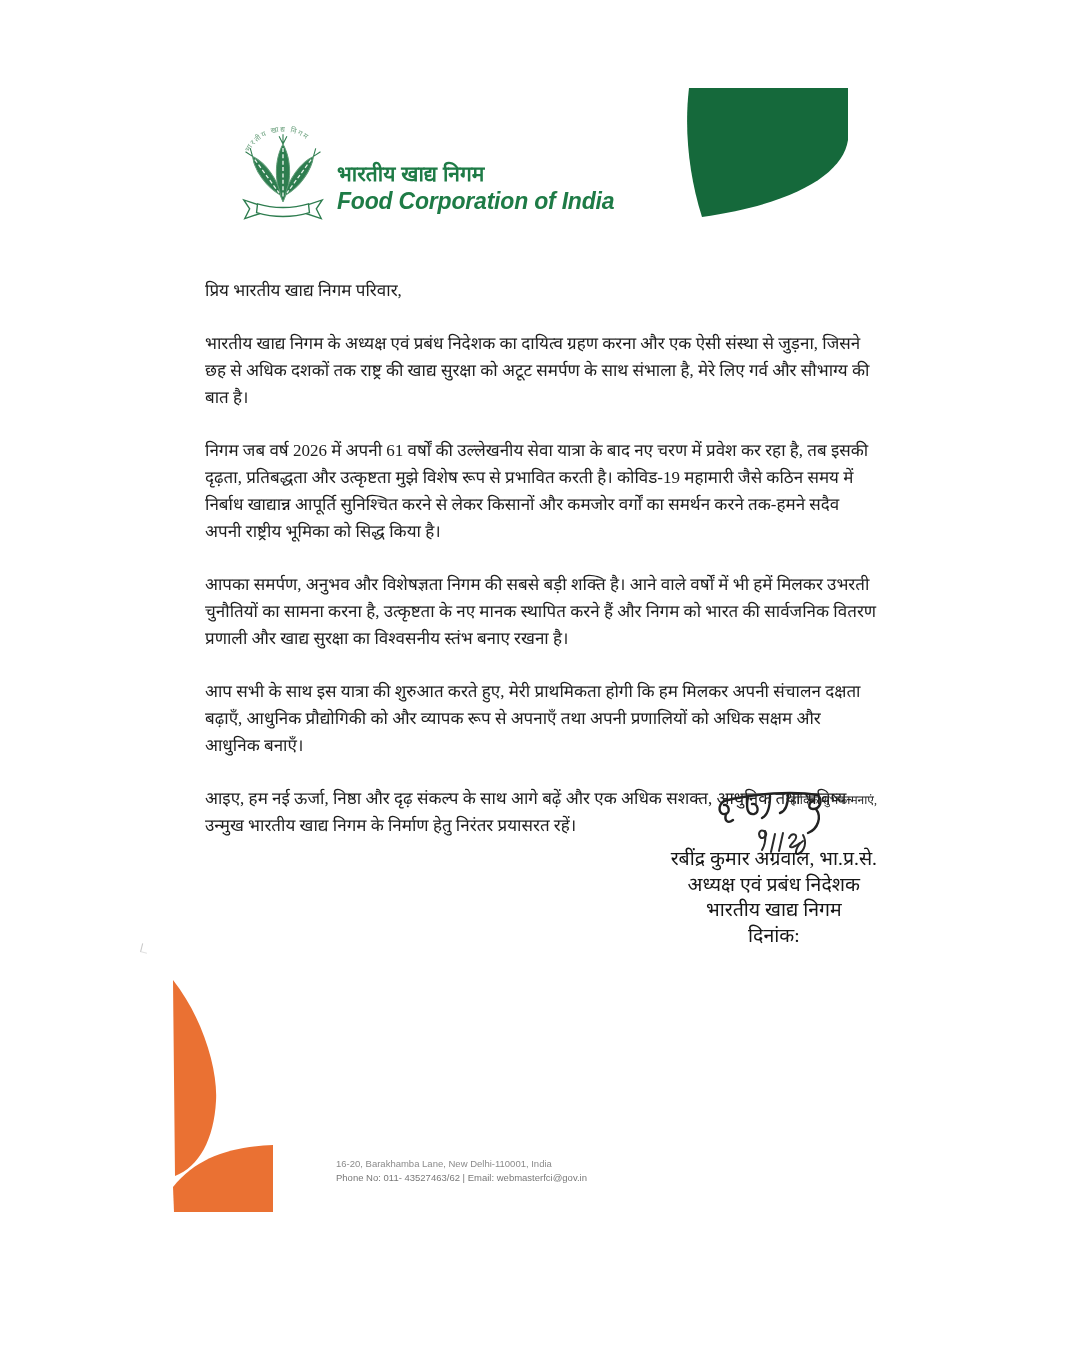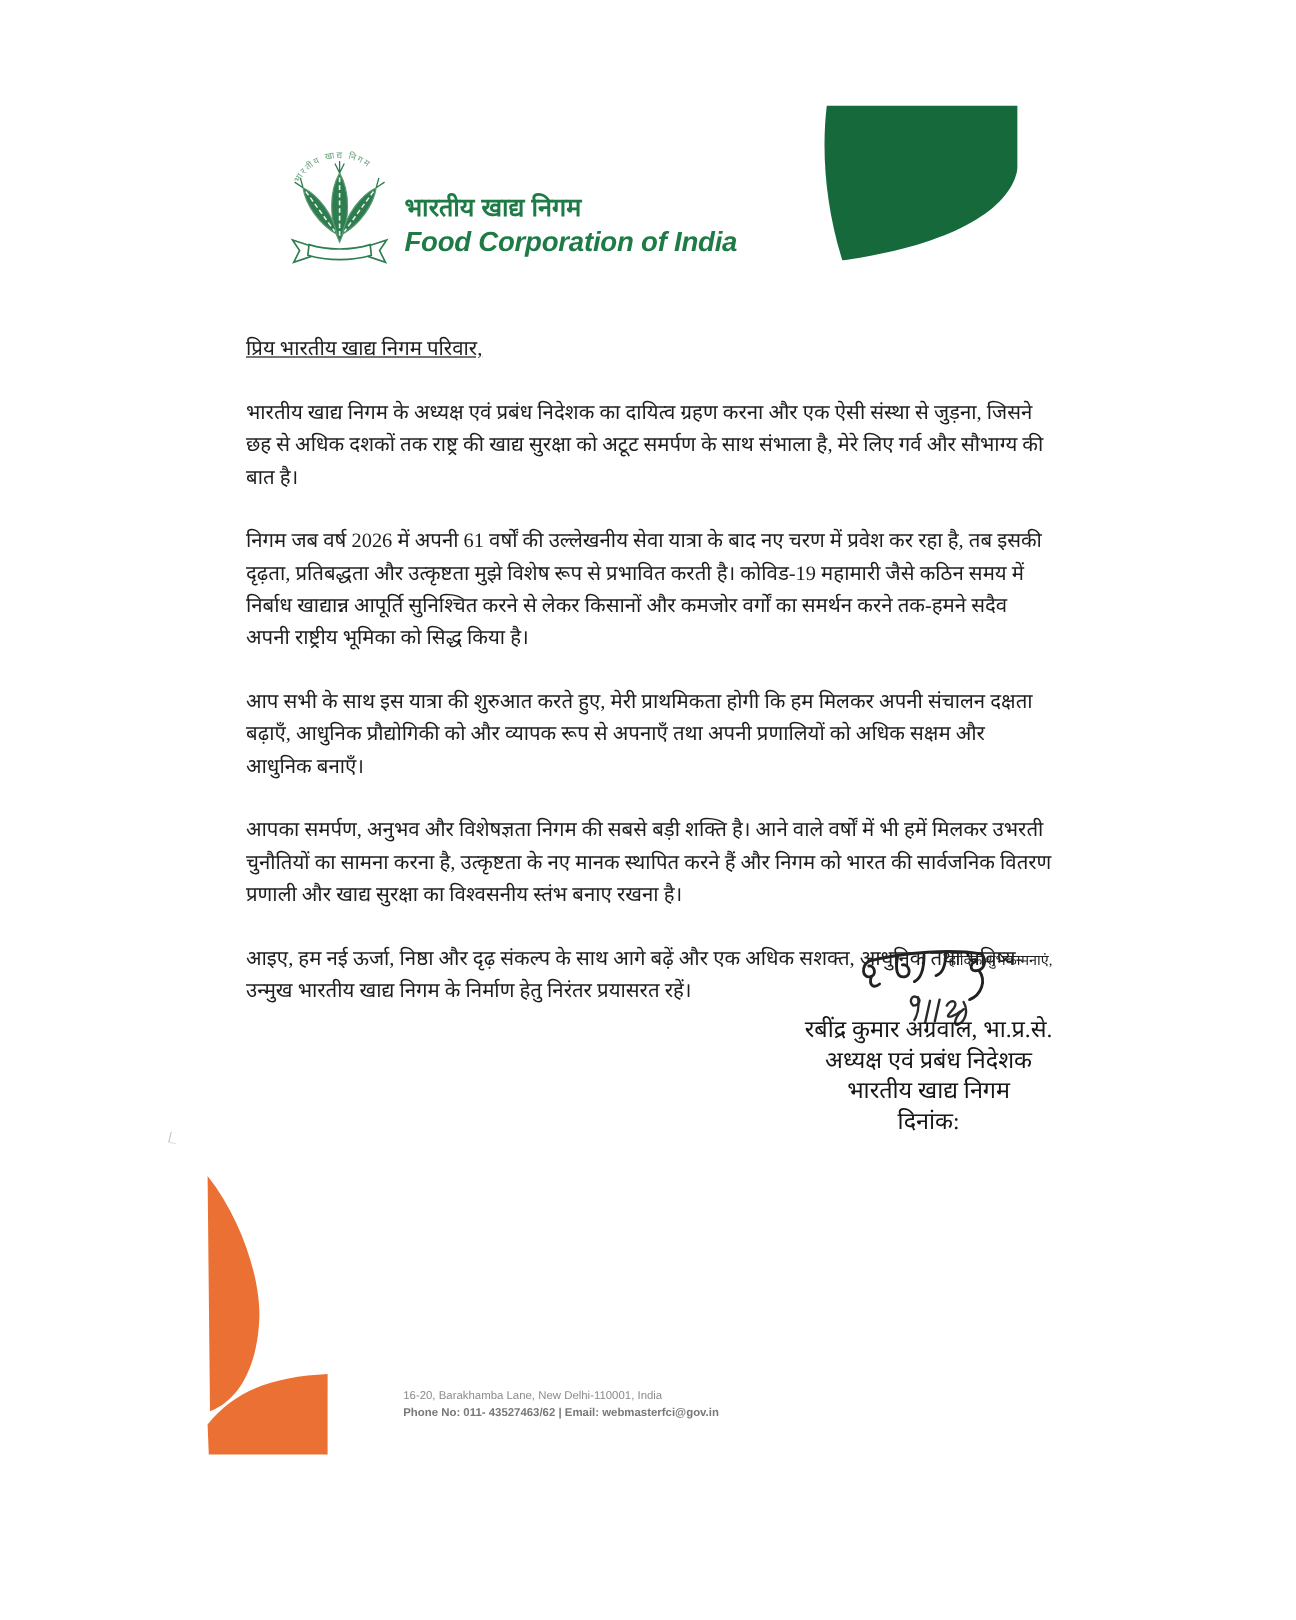--- a/index.html
+++ b/index.html
@@ -19,21 +19,21 @@
   .logo-text .en { font-size:23px; font-weight:700; line-height:28px; letter-spacing:-0.2px;font-style:italic; }
 
   .petal-tr { position:absolute; left:681px; top:88px; width:167px; height:129px; }
 
   
   .letter-text {
     position:absolute; left:205px; top:277px; width:674px;
     font-size:17px; line-height:27px; color:#1d1d1d;
   }
   .letter-text p { margin:0 0 26px 0; }
-  .salutation { margin-bottom:26px;text-decoration:underline; }
+  .salutation { margin-bottom:26px; }
 
   .closing {
     position:absolute; top:787px; right:203px;
     font-size:12px; line-height:26px; color:#1d1d1d;
   }
   .signature-wrap { position:absolute; left:712px; top:784px; width:126px; height:78px; }
   .signatory {
     position:absolute; top:846px; right:203px; text-align:center;
     font-size:19.5px; line-height:25.5px; color:#161616;
   }
@@ -43,21 +43,21 @@
   .scan-artifact { position:absolute; left:141px; top:944px; width:7px; height:9px;
                    border-left:1.5px solid #9a9a9a; border-bottom:1px solid #c9c9c9;
                    transform:rotate(14deg); opacity:.55; }
 
   
   .footer {
     position:absolute; left:336px; top:1157px; width:400px; 
     font-family:"Liberation Sans","DejaVu Sans",sans-serif;
     color:#8b8b8b; font-size:9.5px; line-height:13.5px;
   }
-  .footer .line2 { color:#787878; font-weight:700; }
+  .footer .line2 { color:#787878; font-weight:400; }
 </style>
 </head>
 <body>
 
 <div class="page">
 
   <svg class="emblem" viewBox="0 0 100 125">
     <defs>
       <path id="arc" d="M13,48 A39,39 0 0 1 87,48" fill="none"></path>
     </defs>
@@ -96,22 +96,22 @@
   </div>
 
   <svg class="petal-tr" viewBox="0 0 167 129">
     <path d="M8,0 L167,0 L167,52 C162,86 113,116 21,129 C8,88 3,42 8,0 Z" fill="#15693b"></path>
   </svg>
 
   <div class="letter-text">
     <p class="salutation">प्रिय भारतीय खाद्य निगम  परिवार,</p>
     <p>भारतीय खाद्य निगम के अध्यक्ष एवं प्रबंध निदेशक का दायित्व ग्रहण करना और एक ऐसी संस्था से जुड़ना, जिसने छह से अधिक दशकों तक राष्ट्र की खाद्य सुरक्षा को अटूट समर्पण के साथ संभाला है, मेरे लिए गर्व और सौभाग्य की बात है।</p>
     <p>निगम जब वर्ष 2026 में अपनी 61 वर्षों की उल्लेखनीय सेवा यात्रा के बाद नए चरण में प्रवेश कर रहा है, तब इसकी दृढ़ता, प्रतिबद्धता और उत्कृष्टता मुझे विशेष रूप से प्रभावित करती है। कोविड-19 महामारी जैसे कठिन समय में निर्बाध खाद्यान्न आपूर्ति सुनिश्चित करने से लेकर किसानों और कमजोर वर्गों का समर्थन करने तक-हमने सदैव अपनी राष्ट्रीय भूमिका को सिद्ध किया है।</p>
+    <p>आपका समर्पण, अनुभव और विशेषज्ञता निगम की सबसे बड़ी शक्ति है। आने वाले वर्षों में भी हमें मिलकर उभरती चुनौतियों का सामना करना है, उत्कृष्टता के नए मानक स्थापित करने हैं और निगम को भारत की सार्वजनिक वितरण प्रणाली और खाद्य सुरक्षा का विश्वसनीय स्तंभ बनाए रखना है।</p>
     <p>आप सभी के साथ इस यात्रा की शुरुआत करते हुए, मेरी प्राथमिकता होगी कि हम मिलकर अपनी संचालन दक्षता बढ़ाएँ, आधुनिक प्रौद्योगिकी को और व्यापक रूप से अपनाएँ तथा अपनी प्रणालियों को अधिक सक्षम और आधुनिक बनाएँ।</p>
-    <p>आपका समर्पण, अनुभव और विशेषज्ञता निगम की सबसे बड़ी शक्ति है। आने वाले वर्षों में भी हमें मिलकर उभरती चुनौतियों का सामना करना है, उत्कृष्टता के नए मानक स्थापित करने हैं और निगम को भारत की सार्वजनिक वितरण प्रणाली और खाद्य सुरक्षा का विश्वसनीय स्तंभ बनाए रखना है।</p>
     <p>आइए, हम नई ऊर्जा, निष्ठा और दृढ़ संकल्प के साथ आगे बढ़ें और एक अधिक सशक्त, आधुनिक तथा भविष्य-उन्मुख भारतीय खाद्य निगम के निर्माण हेतु निरंतर प्रयासरत रहें।</p>
   </div>
 
   <div class="closing">हार्दिक शुभकामनाएं,</div>
 
   <div class="signature-wrap">
     <svg viewBox="0 0 126 78" width="126" height="78">
       <g stroke="#222222" stroke-width="2.4" fill="none" stroke-linecap="round" stroke-linejoin="round">
 
         <path d="M12,17 C42,9 82,7 106,11"></path>

